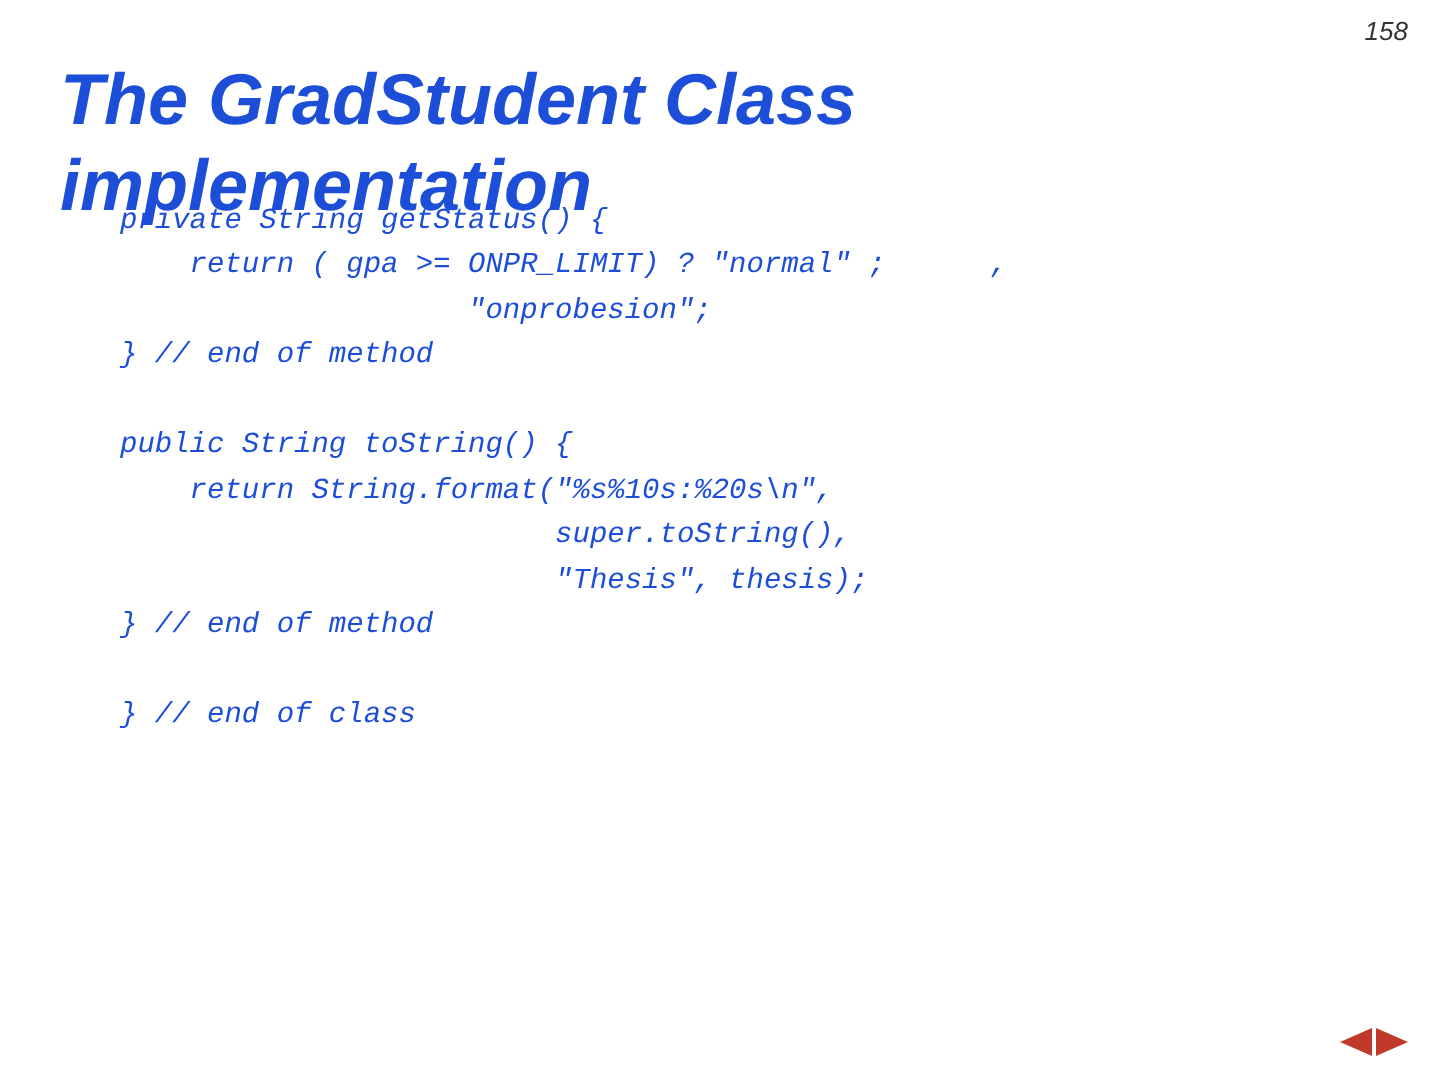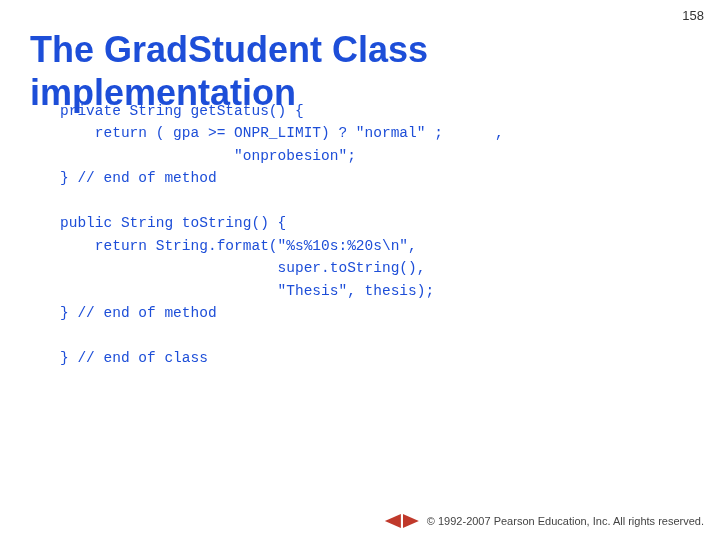--- a/index.html
+++ b/index.html
@@ -1,15 +1,15 @@
 <!DOCTYPE html>
 <html><head>
   <meta charset="utf-8">
   <style>
-    * { margin: 0; padding: 0; box-sizing: border-box; }
+    * { margin: 0; padding: 0; box-sizing: border-box; font-style: italic; }
 
     body {
       width: 720px;
       height: 540px;
       background-color: #ffffff;
       font-family: Arial, sans-serif;
       position: relative;
       overflow: hidden;
     }
 
@@ -110,16 +110,15 @@
                          "Thesis", thesis);
 } // end of method
 
 } // end of class</span></div>
 
   <div class="footer">
     <div class="footer-nav">
       <span class="nav-btn-left"></span>
       <span class="nav-btn-right"></span>
     </div>
-    <span class="footer-text">© 1992-2007 Pearson Education, Inc.  All rights reserved.</span>
   </div>
 
 </div>
 
 </body></html>

